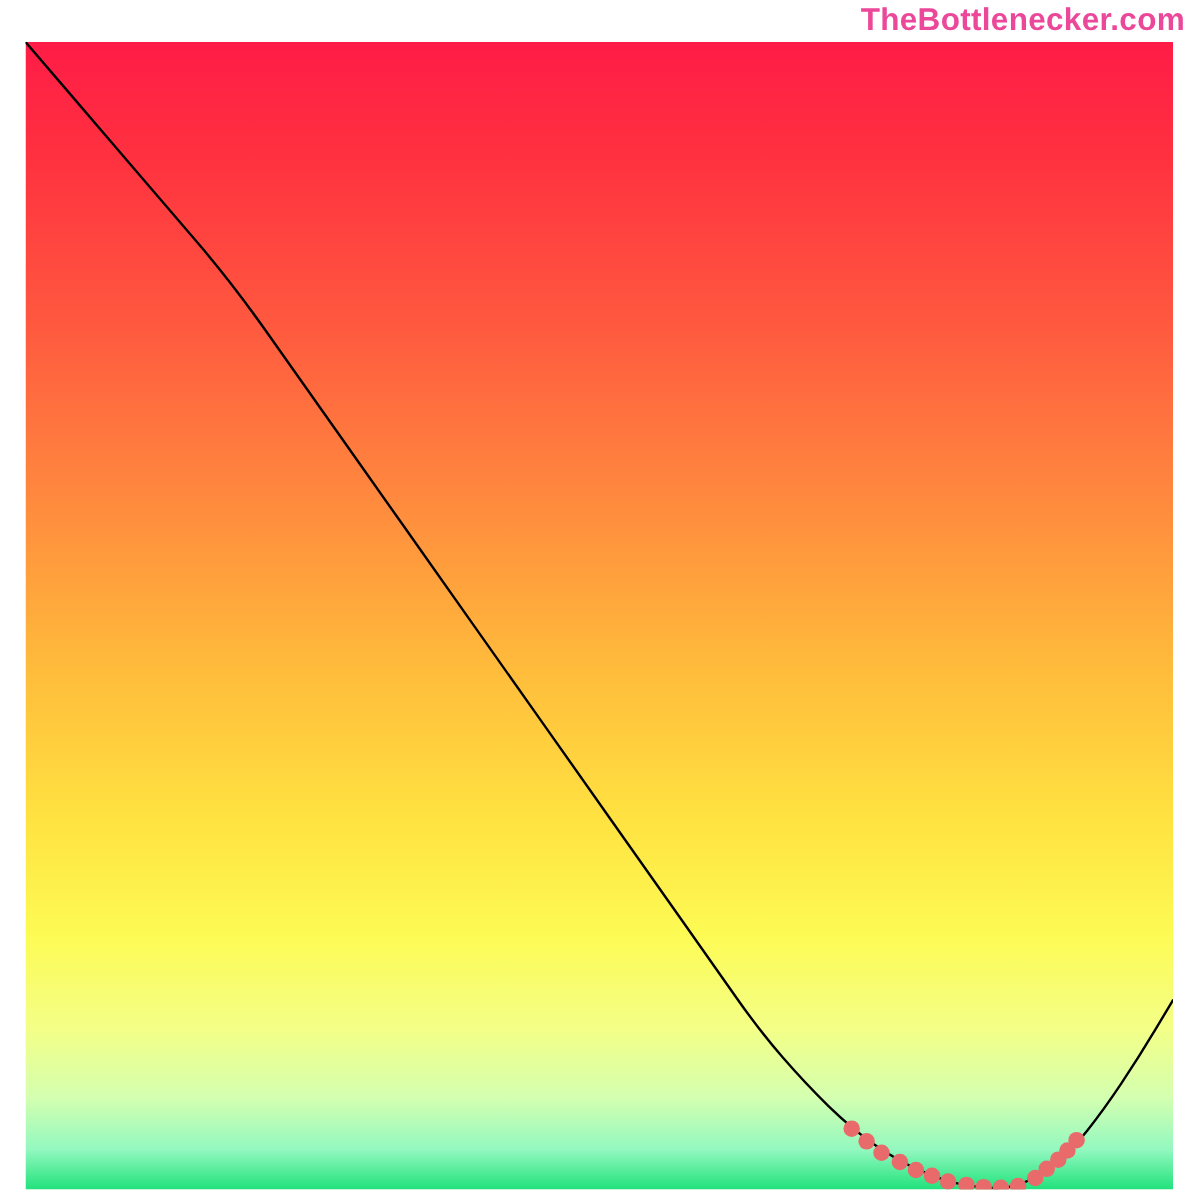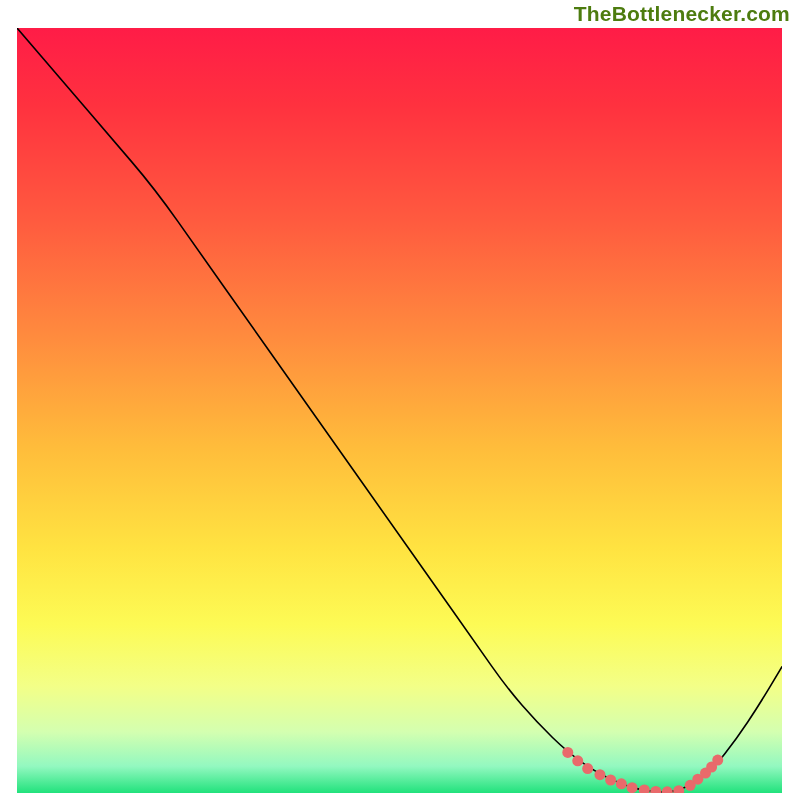--- a/index.html
+++ b/index.html
@@ -15,21 +15,21 @@
     position: relative;
     width: 800px;
     height: 800px;
   }
   .attribution {
     position: absolute;
     top: 2px;
     right: 10px;
     font-size: 21px;
     font-weight: 600;
-    color: #4d7c0f;
+    color: #ec4899;
     letter-spacing: 0.2px;
   }
   .plot {
     position: absolute;
     left: 17px;
     top: 28px;
     width: 765px;
     height: 765px;
   }
   .plot svg {

